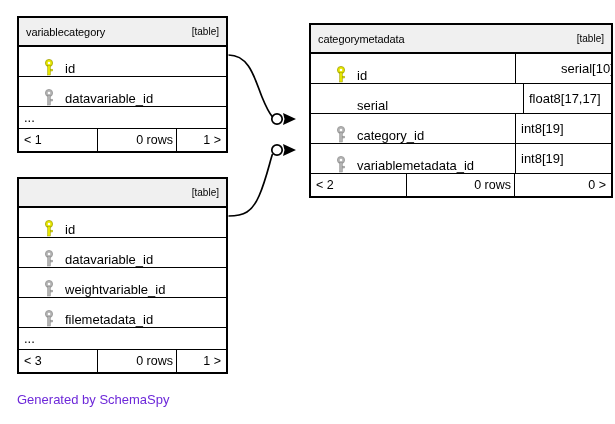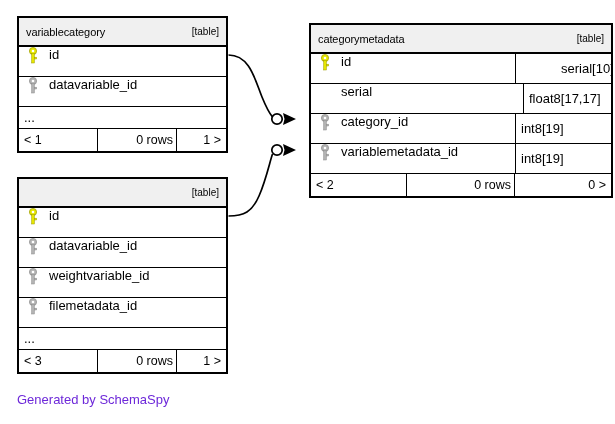--- a/index.html
+++ b/index.html
@@ -54,22 +54,22 @@
     display: flex;
     align-items: stretch;
     height: 30px;
     border-bottom: 1.6px solid #000000;
   }
 
   .row-name {
     box-sizing: border-box;
     flex: 1 1 auto;
     display: flex;
-    align-items: flex-start;
-    padding-left: 7px;
+    align-items: flex-end;
+    padding-left: 23px;
     min-width: 0;
     overflow: hidden;
   }
   .row-type {
     box-sizing: border-box;
     display: flex;
     align-items: center;
     padding-left: 5px;
     border-left: 1.6px solid #000000;
     white-space: nowrap;

